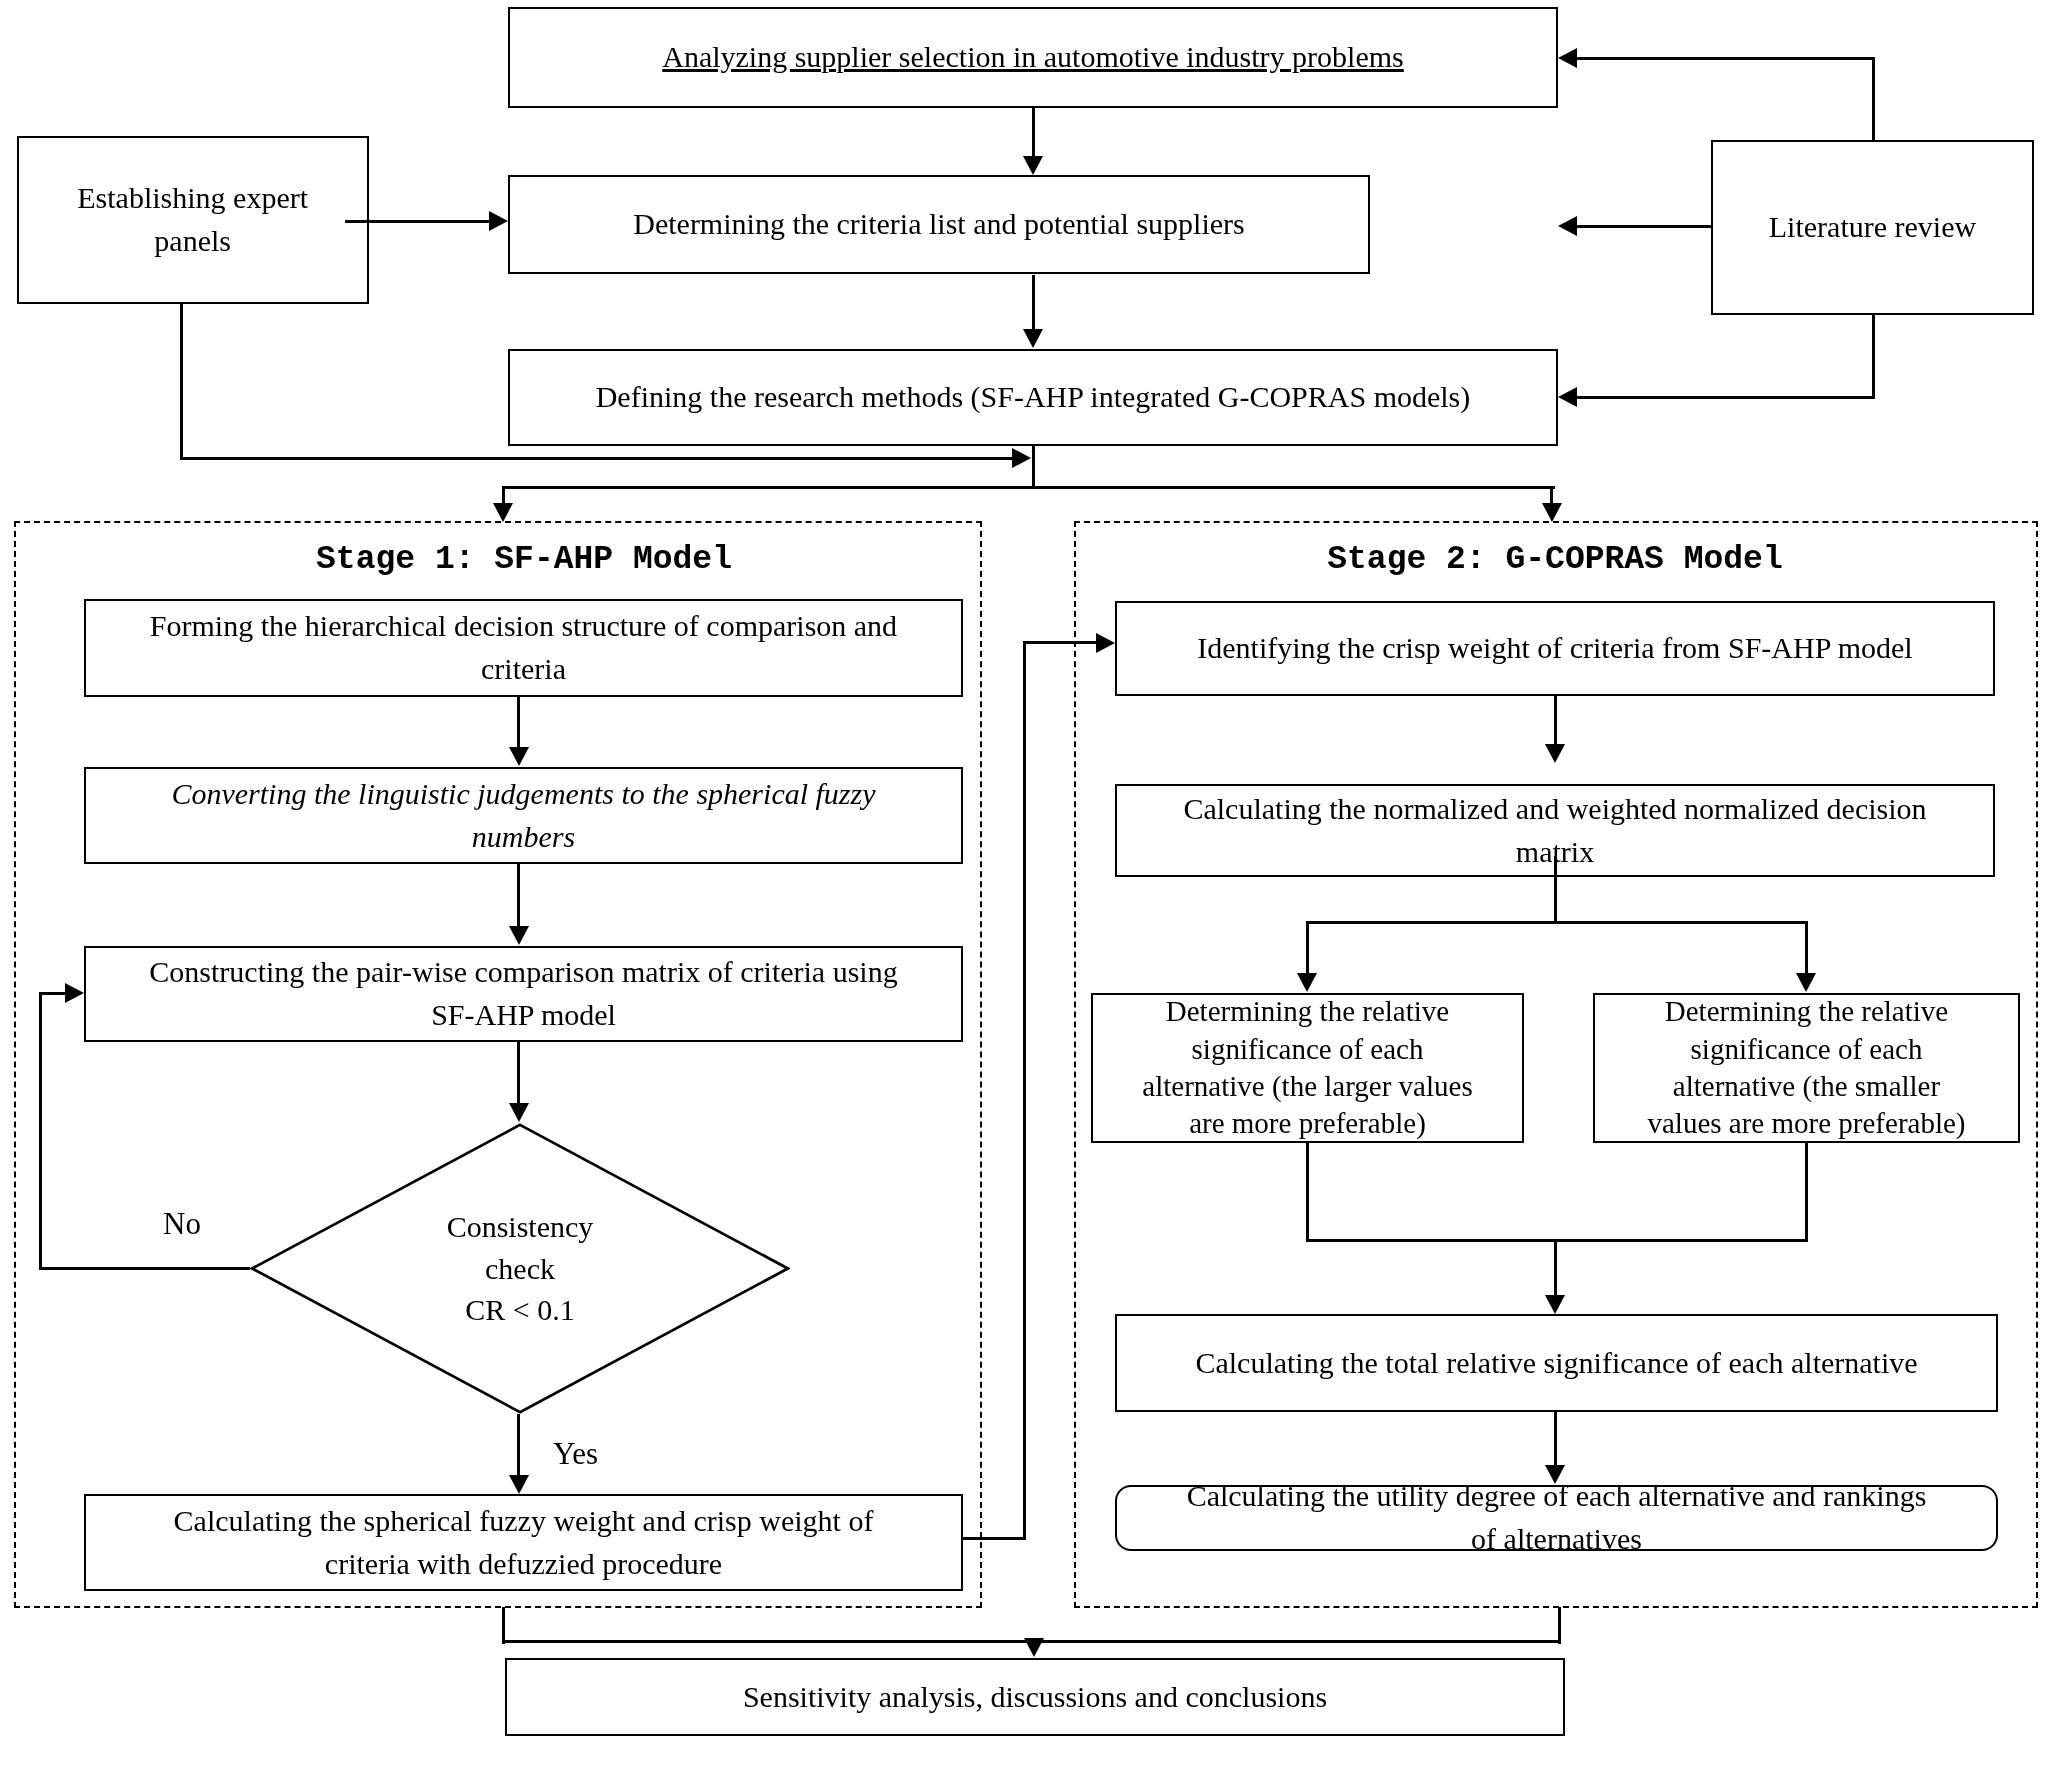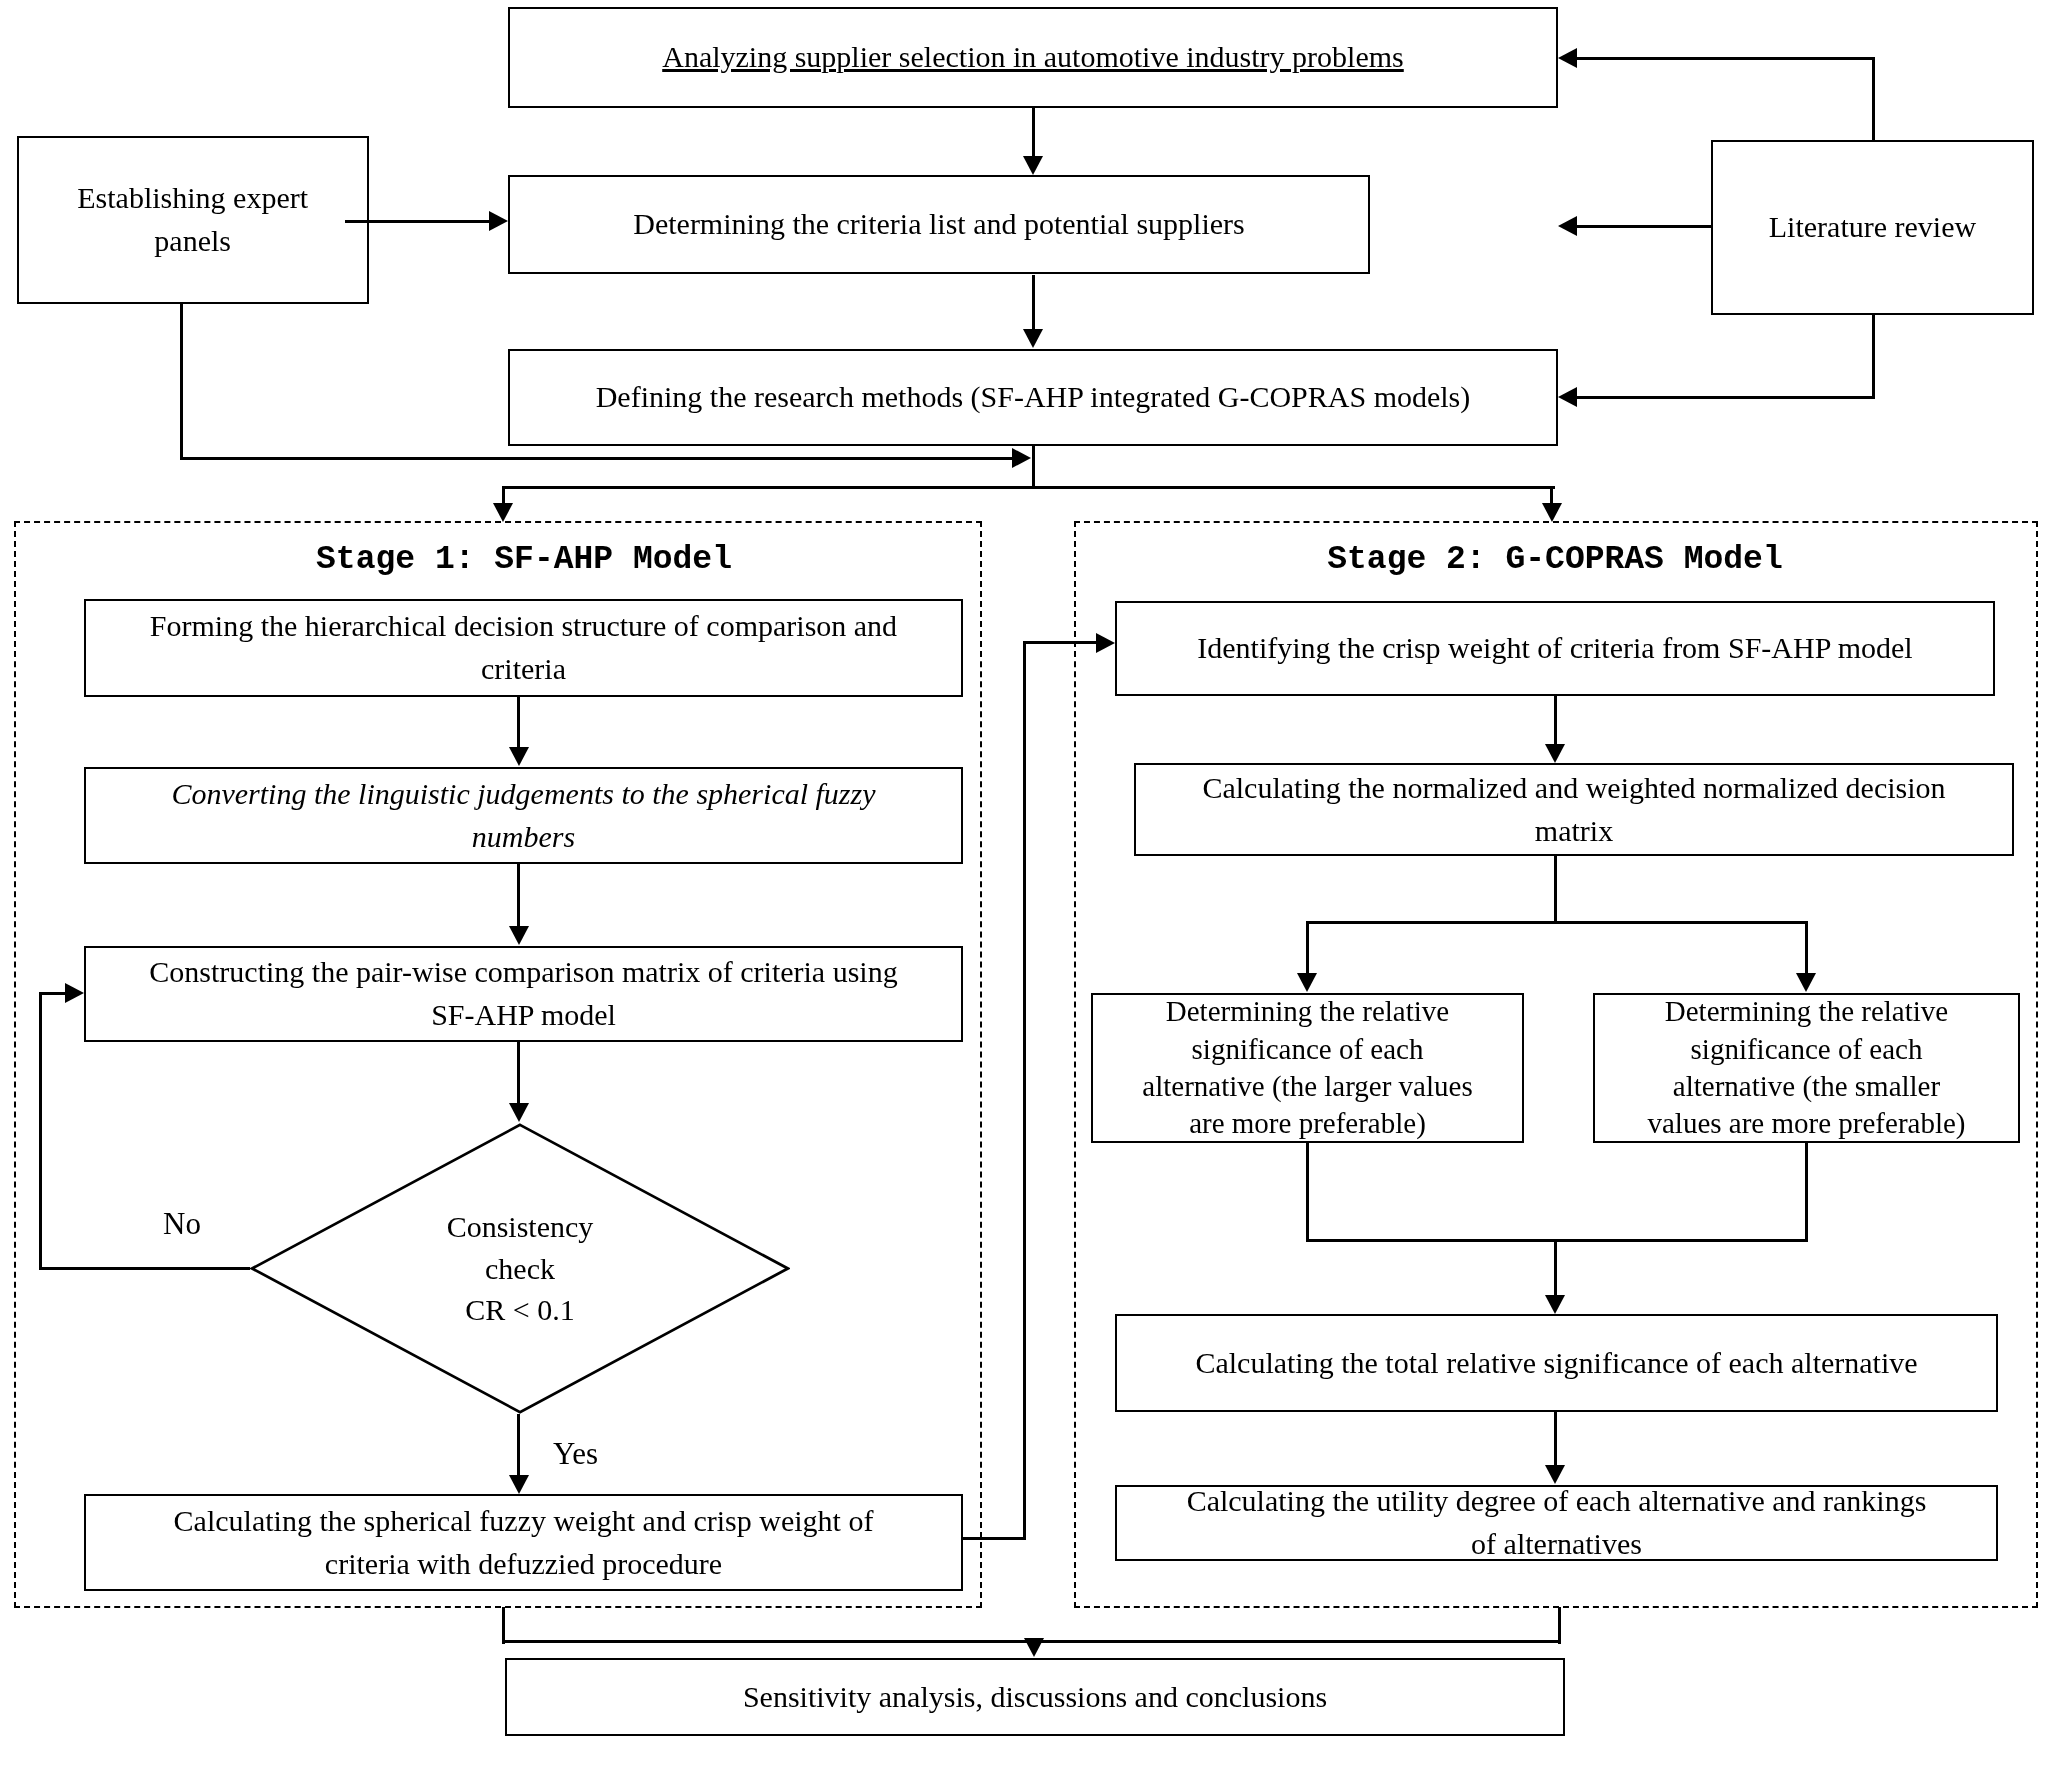--- a/index.html
+++ b/index.html
@@ -41,25 +41,25 @@
   #stage2-panel{left:1074px;top:521px;width:964px;height:1087px;}
   #stage1-title{left:153px;top:537px;width:742px;height:45px;}
   #stage2-title{left:1184px;top:537px;width:742px;height:45px;}
 
   #n-forming{left:84px;top:599px;width:879px;height:98px;}
   #n-converting{left:84px;top:767px;width:879px;height:97px;font-style:italic;}
   #n-constructing{left:84px;top:946px;width:879px;height:96px;}
   #n-calculating{left:84px;top:1494px;width:879px;height:97px;text-align:center;}
 
   #n-identifying{left:1115px;top:601px;width:880px;height:95px;}
-  #n-calcnorm{left:1115px;top:763px;width:880px;height:93px;margin-left:19px;}
+  #n-calcnorm{left:1115px;top:784px;width:880px;height:93px;}
   #n-detlarger{left:1091px;top:993px;width:433px;height:150px;font-size:29px;line-height:1.29;padding:0 7.4px;}
   #n-detsmaller{left:1593px;top:993px;width:427px;height:150px;font-size:29px;line-height:1.29;padding:0 7.4px;}
   #n-total{left:1115px;top:1314px;width:883px;height:98px;}
-  #n-utility{left:1115px;top:1485px;width:883px;height:76px;}
+  #n-utility{left:1115px;top:1485px;width:883px;height:66px;border-radius:16px;}
   #n-sensitivity{left:505px;top:1658px;width:1060px;height:78px;}
 
   #label-no{left:163px;top:1206px;}
   #label-yes{left:553px;top:1436px;}
 </style>
 </head>
 <body>
 
 <div id="canvas">
 

